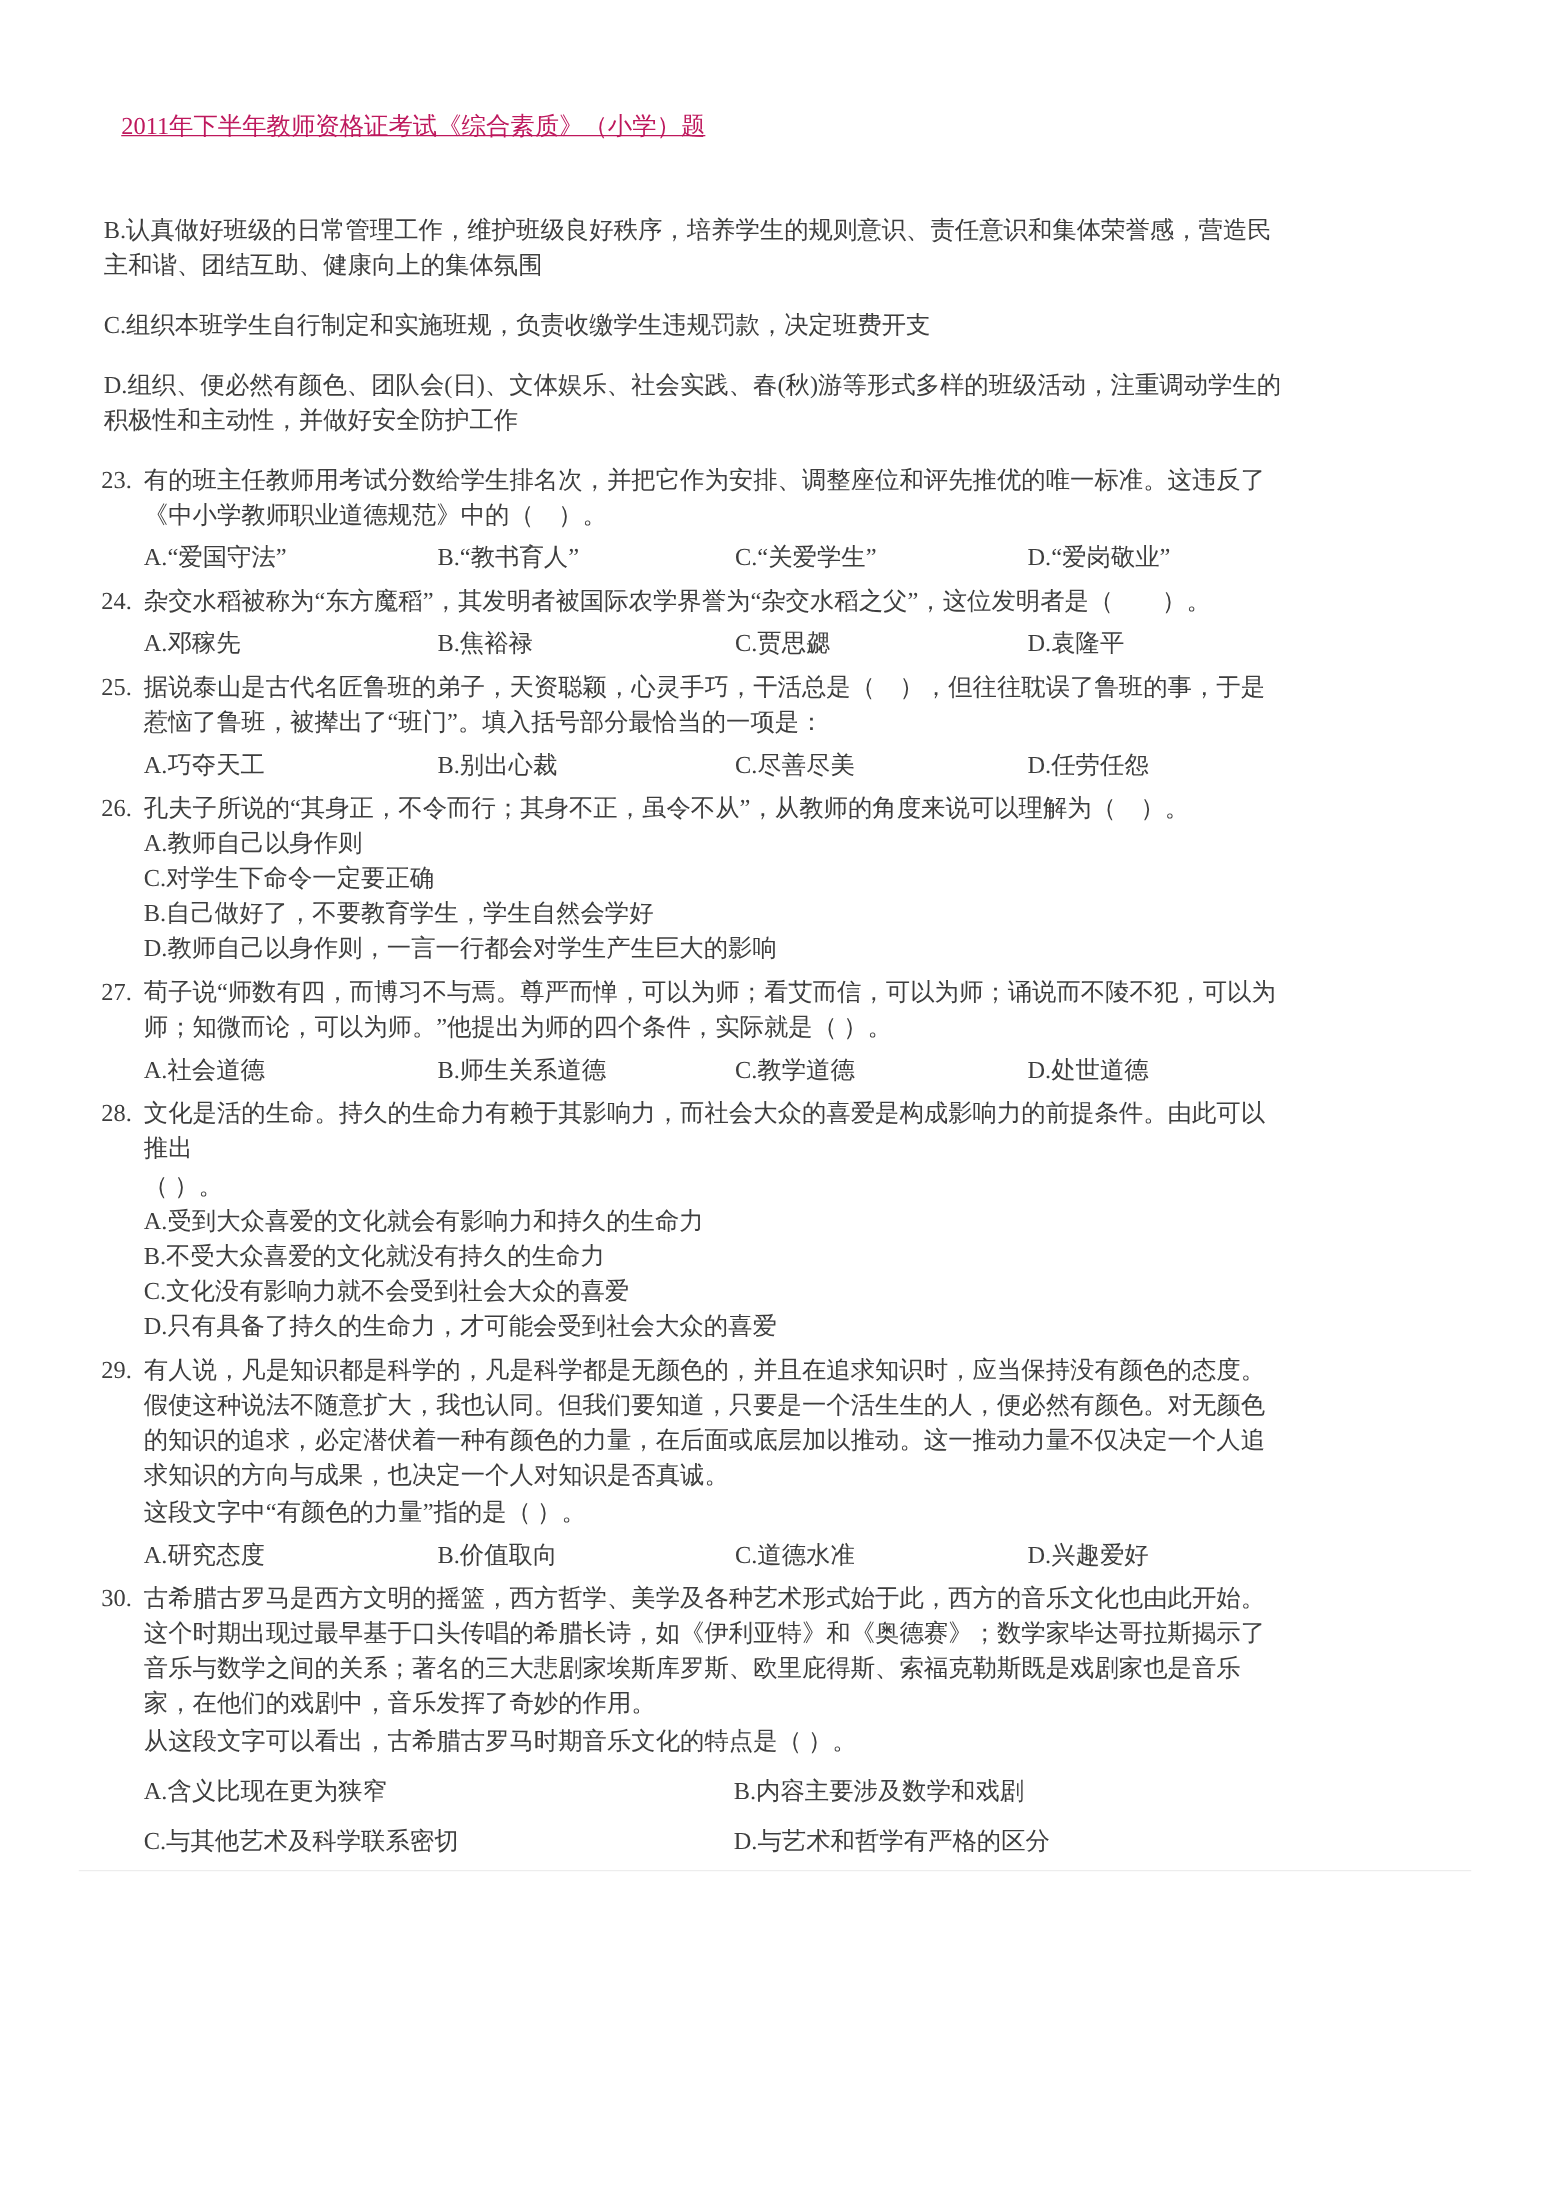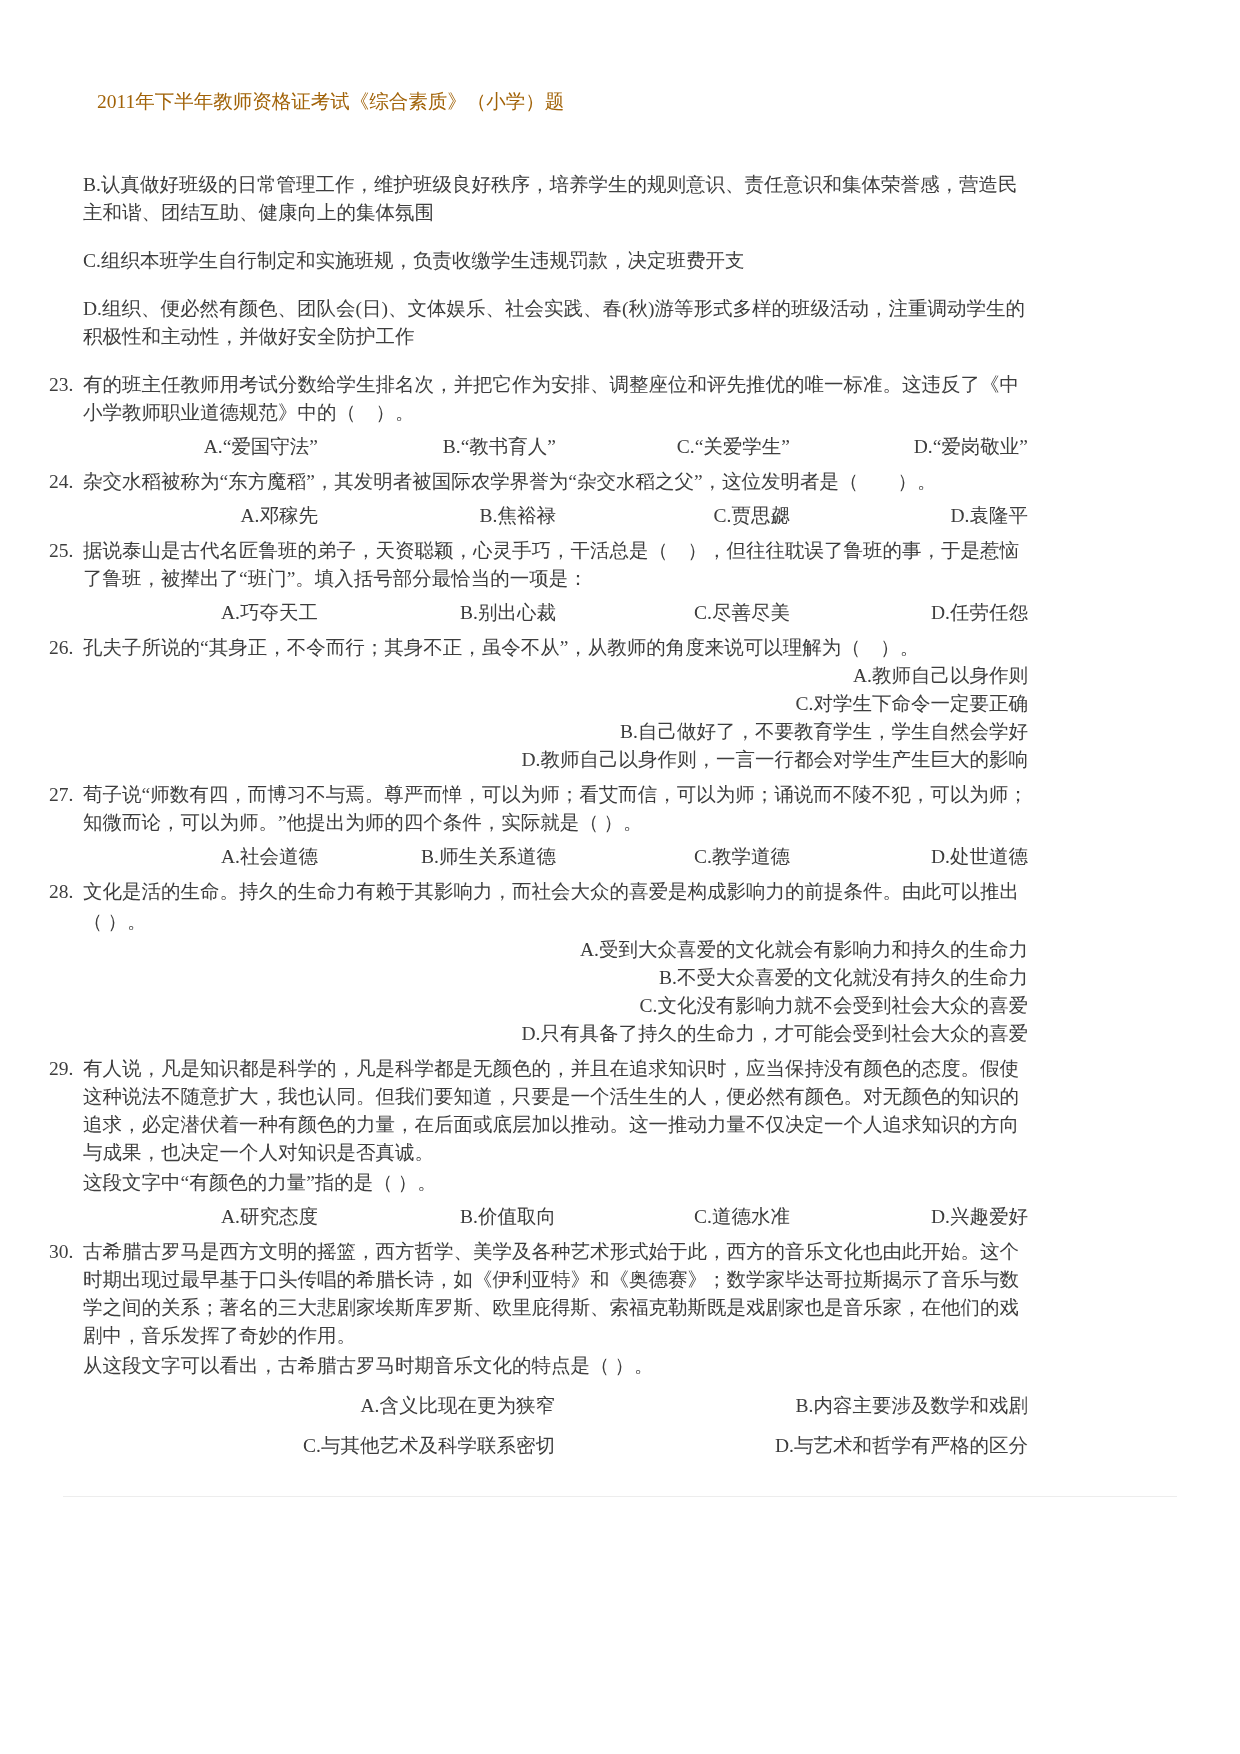--- a/index.html
+++ b/index.html
@@ -16,47 +16,48 @@
     font-family: "Liberation Serif", "DejaVu Serif", serif;
     color: #3d3d3d;
     font-size: 19.5px;
     line-height: 28px;
   }
   .doc-title {
     margin: 0;
     padding: 88px 0 0 97px;
     font-size: 19.5px;
     font-weight: 400;
-    color: #a16207;
+    color: #be185d;
     line-height: 28px;
+    text-decoration: underline;
   }
   .content {
     margin: 55px 0 0 49px;
     width: 979px;
   }
   .content p { margin: 0; }
   .intro p {
     margin: 20px 0;
     padding-left: 34px;
   }
-  .question { margin-top: 7px; }
+  .question { margin-top: 7px; margin-left: 32px; }
   .stem {
     padding-left: 34px;
     text-indent: -34px;
   }
   .qnum {
     display: inline-block;
     width: 34px;
     text-indent: 0;
   }
   .plain-line {
     padding-left: 34px;
   }
   .question .plain-line { margin-top: 2px; }
-  .options { padding-left: 34px; text-align: right; }
+  .options { padding-left: 34px; }
   .options.row4 {
     display: grid;
     grid-template-columns: 235px 238px 234px 1fr;
     margin: 6px 0;
   }
   .options.grid2 {
     display: grid;
     grid-template-columns: 472px 1fr;
     row-gap: 12px;
     margin: 12px 0 4px;

